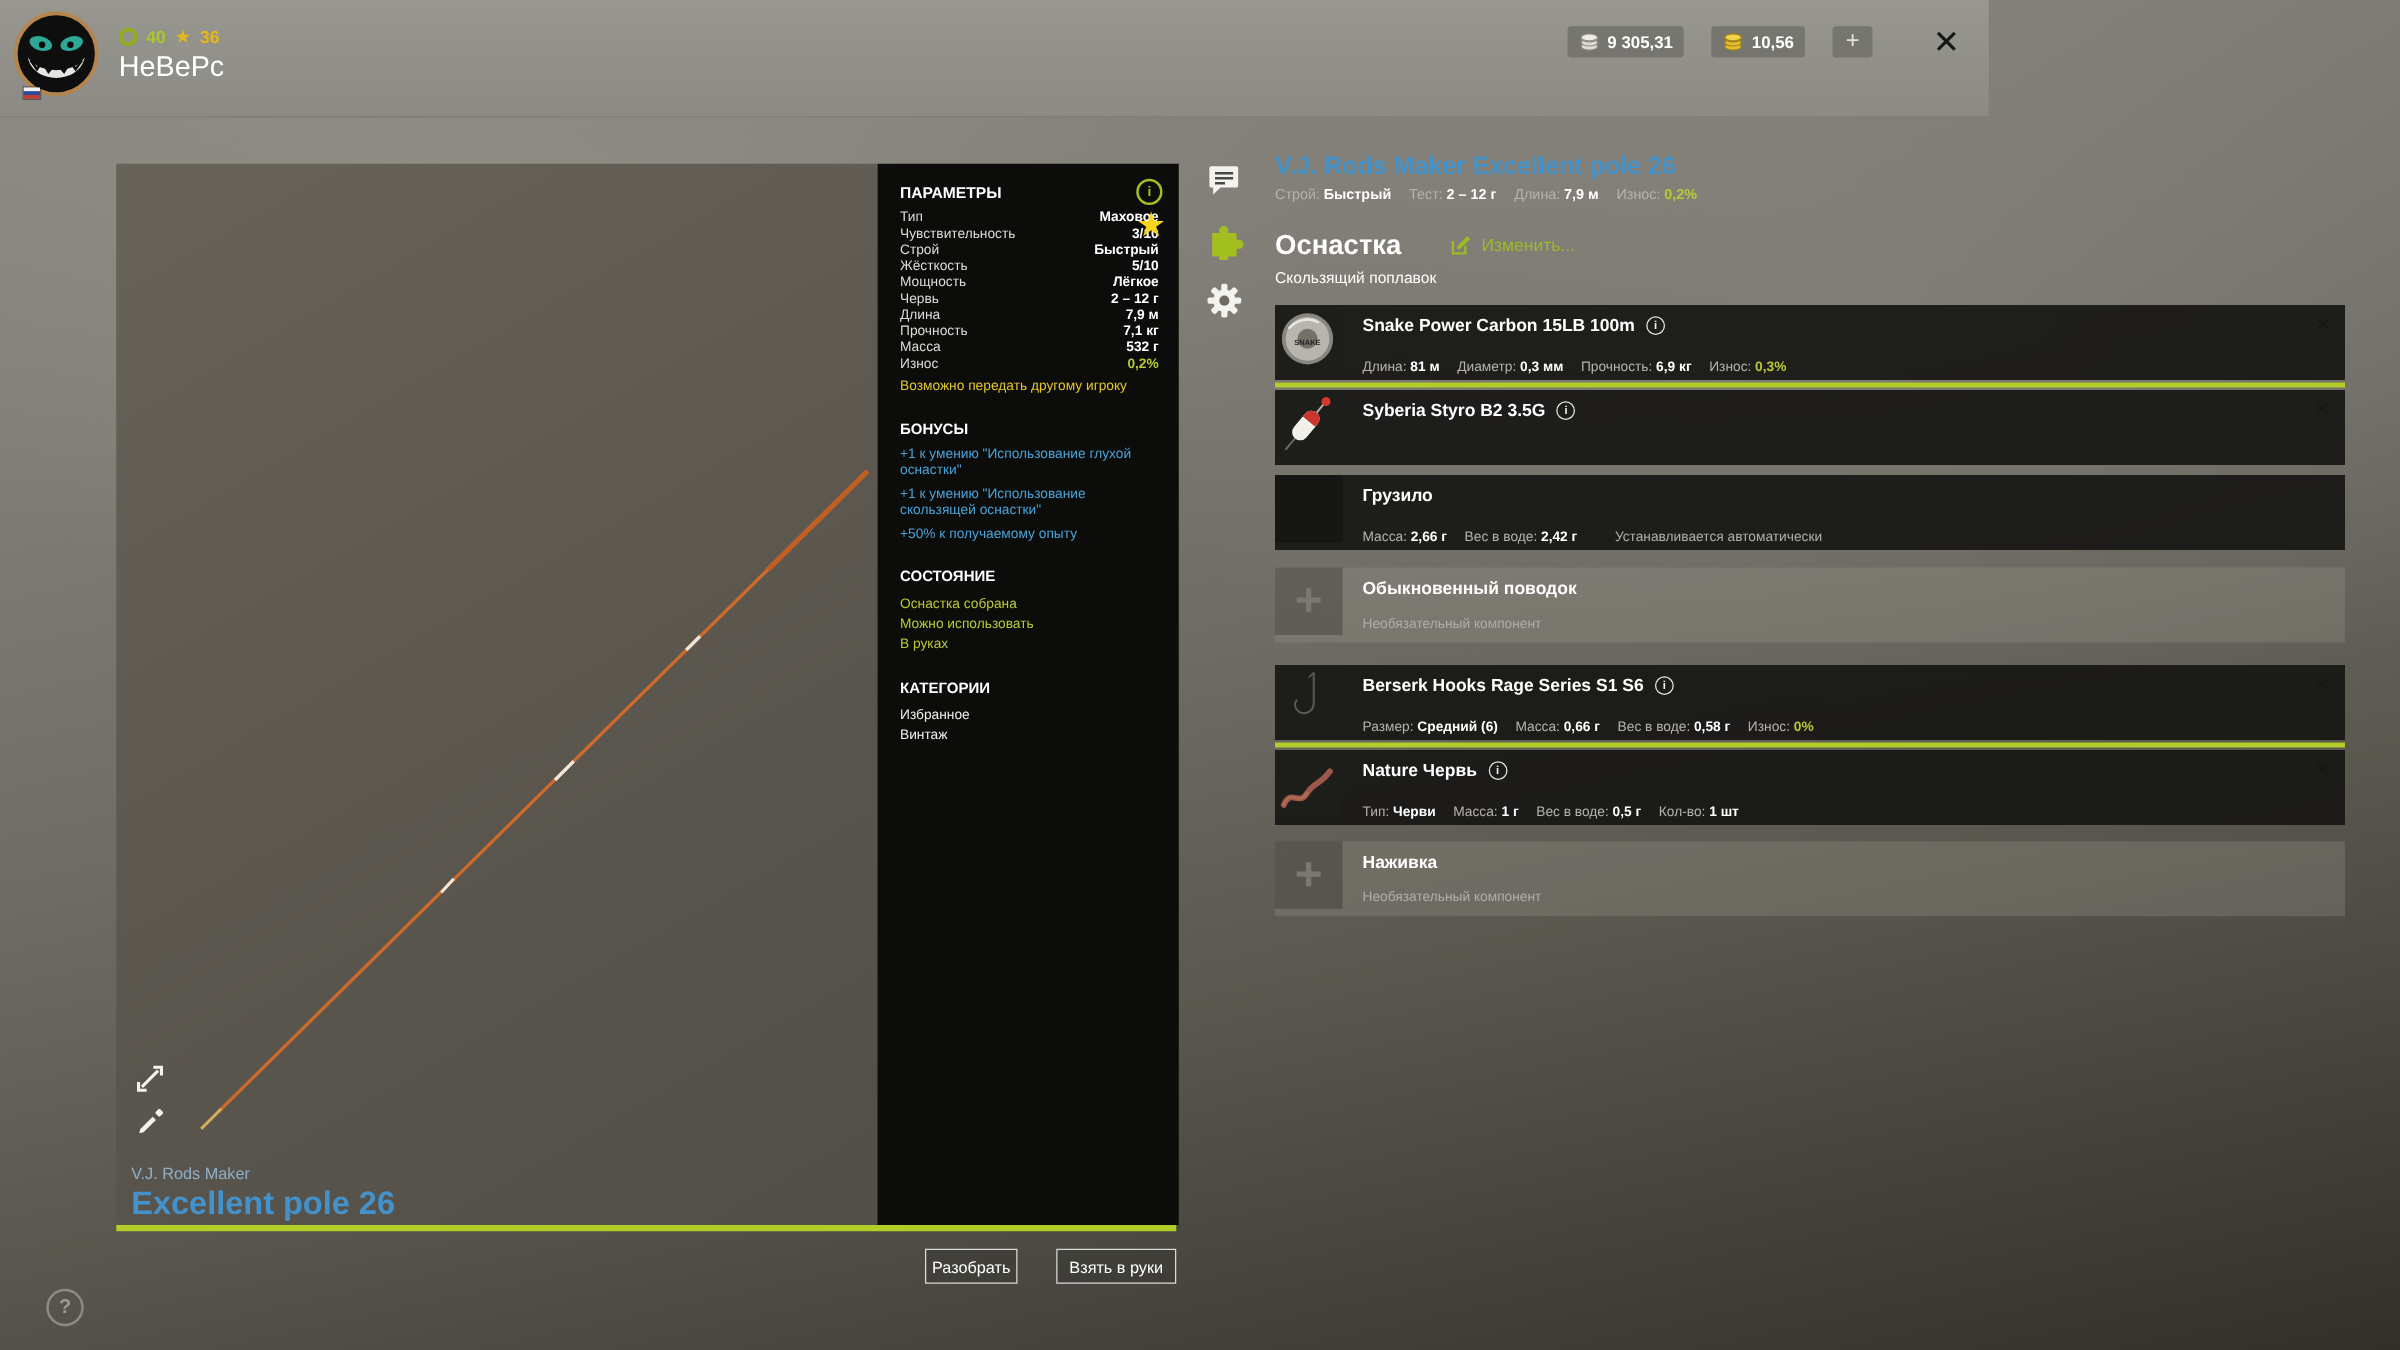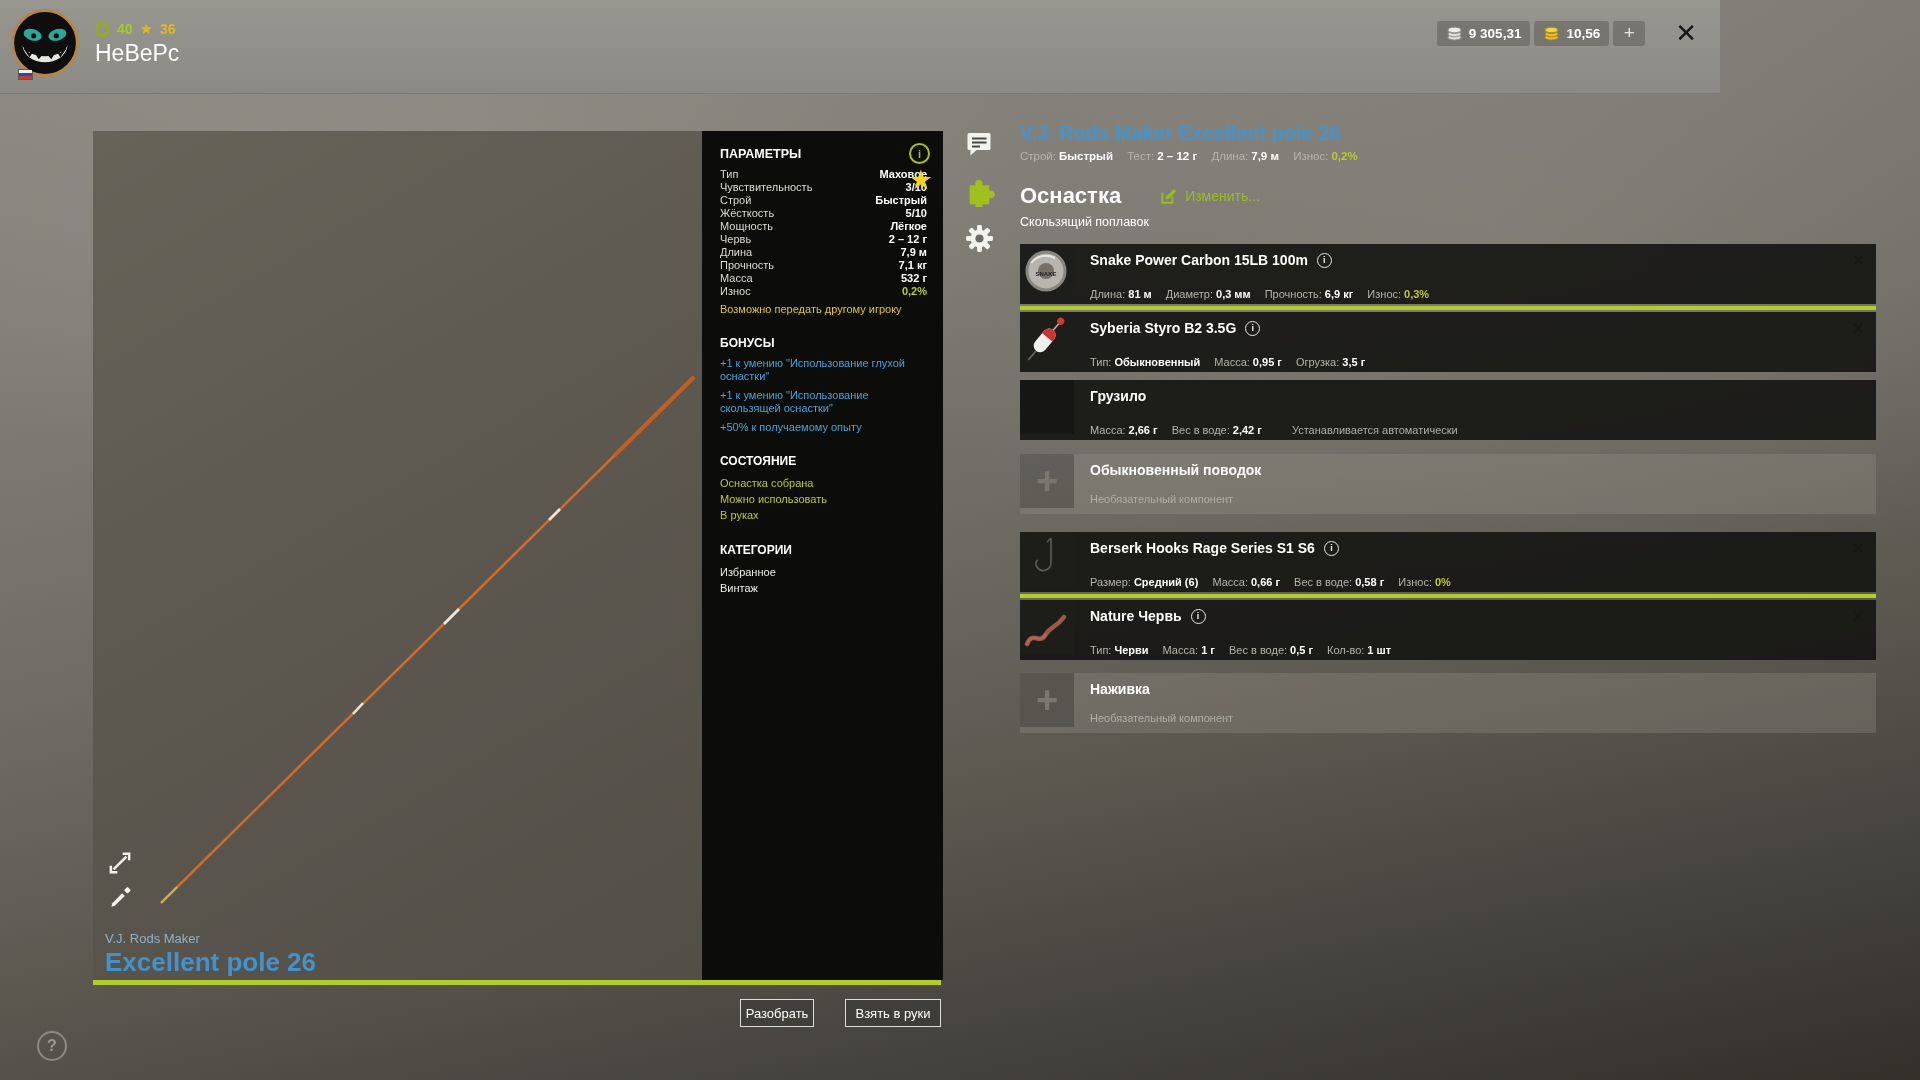--- a/index.html
+++ b/index.html
@@ -8,32 +8,32 @@
     font-family:"Liberation Sans","DejaVu Sans",sans-serif;
     color:#fff;
     background:
       radial-gradient(900px 420px at 22% 18%, rgba(168,165,155,.30), rgba(0,0,0,0) 70%),
       radial-gradient(1100px 520px at 78% 22%, rgba(158,155,146,.26), rgba(0,0,0,0) 65%),
       linear-gradient(168deg,#8e8b84 0%,#807d76 25%,#6f6c65 48%,#5a574f 68%,#45433d 84%,#323029 100%);
   }
   .screen{position:absolute;inset:0;width:1920px;height:1080px;}
 
   
-  .top-bar{position:absolute;left:0;top:0;width:1720px;height:93px;
+  .top-bar{position:absolute;left:0;top:0;width:1591px;height:93px;
     background:linear-gradient(#97968f,#8b8a84);border-bottom:1px solid rgba(0,0,0,.18);}
   .avatar-wrap{position:absolute;left:10px;top:8px;width:70px;height:70px;cursor:pointer;}
   .flag{position:absolute;left:8px;top:61px;width:13px;height:9px;border:1px solid rgba(0,0,0,.35);}
   .flag div{height:3px;}
   .lvl-row{position:absolute;left:95px;top:20px;display:flex;align-items:center;gap:7px;font-weight:bold;font-size:14px;}
   .ring{width:9px;height:9px;border:3.5px solid #93ad1f;border-radius:50%;display:inline-block;}
   .lvl-num{color:#a9c82d;}
   .star-glyph{color:#e3b81f;font-size:15px;}
   .rank-num{color:#e3b81f;}
   .player-name{position:absolute;left:95px;top:40px;font-size:23px;color:#fff;}
-  .wallet{position:absolute;right:23px;top:20px;display:flex;align-items:center;gap:4px;padding-left:34px;}
+  .wallet{position:absolute;right:23px;top:20px;display:flex;align-items:center;gap:22px;padding-left:34px;}
   .chip{height:25px;display:flex;align-items:center;gap:6px;padding:0 9px;border-radius:3px;
     background:rgba(66,65,60,.35);font-size:13.5px;font-weight:bold;color:#fff;cursor:pointer;}
   .chip.plus{width:14px;justify-content:center;color:#e4e3de;font-size:19px;font-weight:normal;}
   .close-x{margin-left:26px;font-size:26px;font-weight:bold;color:#161616;cursor:pointer;line-height:1;}
 
   
   .preview{position:absolute;left:93px;top:131px;width:609px;height:849px;
     background:linear-gradient(150deg,#676359 0%,#5b574f 55%,#524f48 100%);}
   .tool-expand{position:absolute;left:13px;top:718px;width:28px;height:28px;cursor:pointer;}
   .tool-pencil{position:absolute;left:13px;top:752px;width:28px;height:28px;cursor:pointer;}
@@ -343,25 +343,20 @@
             <line x1="0" y1="-13" x2="0" y2="-22" stroke="#b8b0a6" stroke-width="1.6"></line>
             <circle cx="0" cy="-24.5" r="3.6" fill="#d23a30"></circle>
           </g>
         </svg>
       </div>
       <div class="comp-body">
         <div class="comp-name-line">
           <span class="comp-name">Syberia Styro B2 3.5G</span>
           <span class="info-i">i</span>
         </div>
-        <div class="comp-stats">
-          <span class="stat"><span class="sl">Тип:</span><span class="sv">Обыкновенный</span></span>
-          <span class="stat"><span class="sl">Масса:</span><span class="sv">0,95 г</span></span>
-          <span class="stat"><span class="sl">Огрузка:</span><span class="sv">3,5 г</span></span>
-        </div>
       </div>
       <span class="x-btn">✕</span>
     </div>
 
     <div class="comp-row mt8">
       <div class="thumb empty"></div>
       <div class="comp-body">
         <div class="comp-name-line">
           <span class="comp-name">Грузило</span>
         </div>

